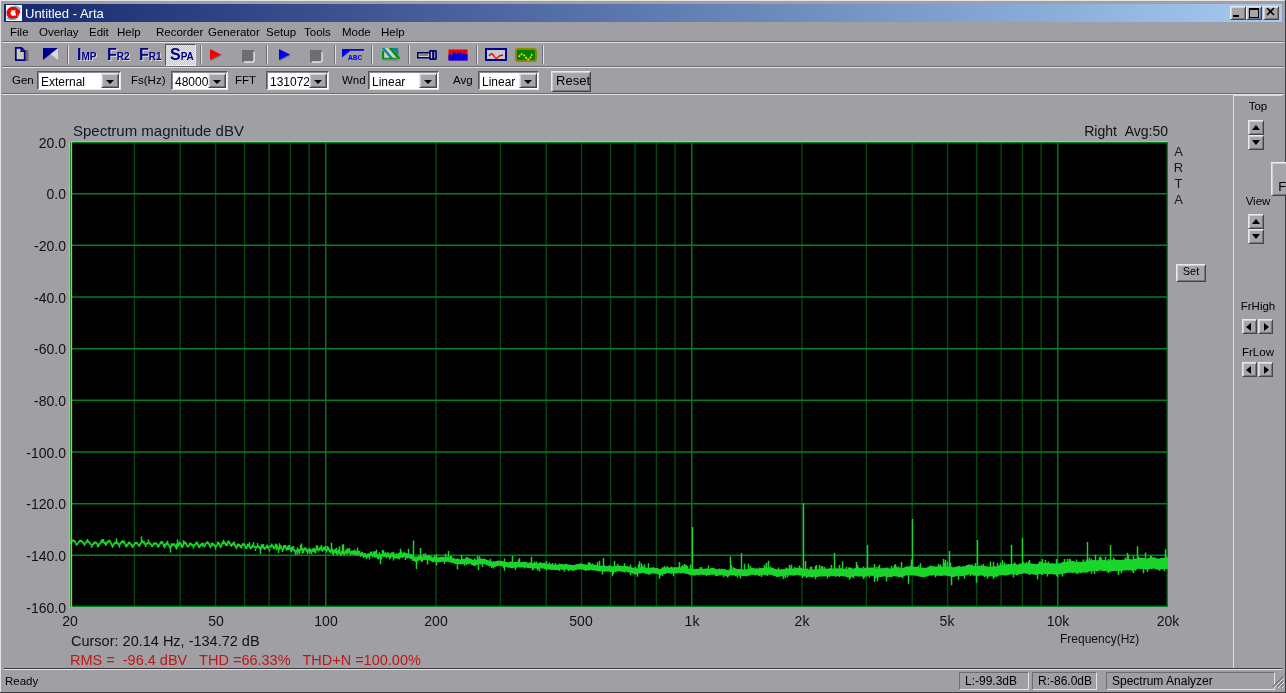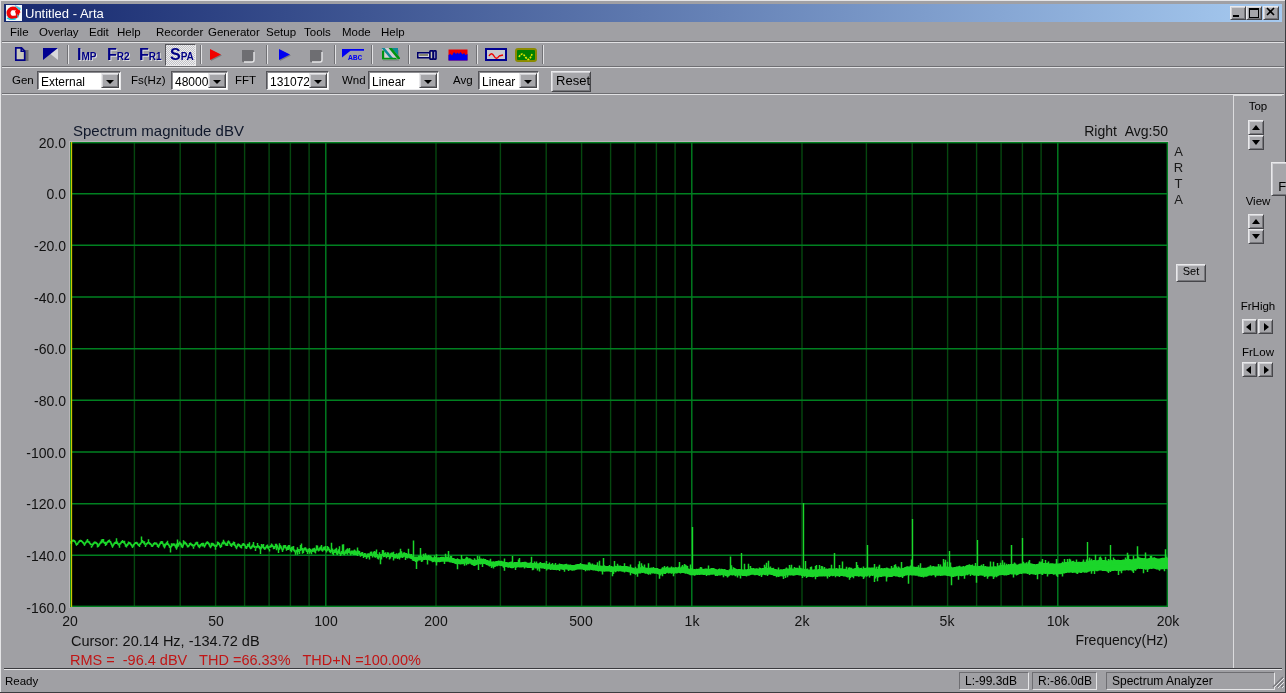--- a/index.html
+++ b/index.html
@@ -217,21 +217,21 @@
 <div class="xlab" style="left:40px;top:613px">20</div>
 <div class="xlab" style="left:186px;top:613px">50</div>
 <div class="xlab" style="left:296px;top:613px">100</div>
 <div class="xlab" style="left:406px;top:613px">200</div>
 <div class="xlab" style="left:551px;top:613px">500</div>
 <div class="xlab" style="left:662px;top:613px">1k</div>
 <div class="xlab" style="left:772px;top:613px">2k</div>
 <div class="xlab" style="left:917px;top:613px">5k</div>
 <div class="xlab" style="left:1028px;top:613px">10k</div>
 <div class="xlab" style="left:1138px;top:613px">20k</div>
-<div class="abs" style="left:1060px;top:632px;width:108px;text-align:right;font-size:14px;color:#111">Frequency(Hz)</div>
+<div class="abs" style="left:1060px;top:632px;width:108px;text-align:left;font-size:12px;color:#111">Frequency(Hz)</div>
 <div class="abs" style="left:71px;top:633px;font-size:14.5px;color:#111">Cursor: 20.14 Hz, -134.72 dB</div>
 <div class="abs" style="left:70px;top:652px;font-size:14.5px;color:#c01616">RMS =&nbsp; -96.4 dBV&nbsp;&nbsp; THD =66.33%&nbsp;&nbsp; THD+N =100.00%</div>
 <div class="abs" style="left:1171px;top:144px;width:15px;text-align:center;font-size:13px;line-height:16px;color:#1a1a1a">A<br>R<br>T<br>A</div>
 <div class="abs" style="left:69px;top:141px;width:1100px;height:1px;background:#b8b4b8"></div>
 <div class="abs" style="left:69px;top:141px;width:1px;height:467px;background:#b8b4b8"></div>
 <svg id="plot" style="position:absolute;left:70px;top:142px" width="1098" height="465" viewBox="0 0 1098 465">
 <rect x="0" y="0" width="1098" height="465" fill="#000"></rect>
 <path d="M64.4 0V465M110.2 0V465M145.6 0V465M174.6 0V465M199.1 0V465M220.4 0V465M239.1 0V465M366.0 0V465M430.4 0V465M476.2 0V465M511.6 0V465M540.6 0V465M565.1 0V465M586.4 0V465M605.1 0V465M732.0 0V465M796.4 0V465M842.2 0V465M877.6 0V465M906.6 0V465M931.1 0V465M952.4 0V465M971.1 0V465" stroke="#05470f" stroke-width="1.4" fill="none"></path>
 <path d="M255.8 0V465M621.8 0V465M987.8 0V465" stroke="#008020" stroke-width="1.4" fill="none"></path>
 <path d="M0 51.7H1098M0 103.3H1098M0 155.0H1098M0 206.7H1098M0 258.3H1098M0 310.0H1098M0 361.7H1098M0 413.3H1098" stroke="#008020" stroke-width="1.4" fill="none"></path>

